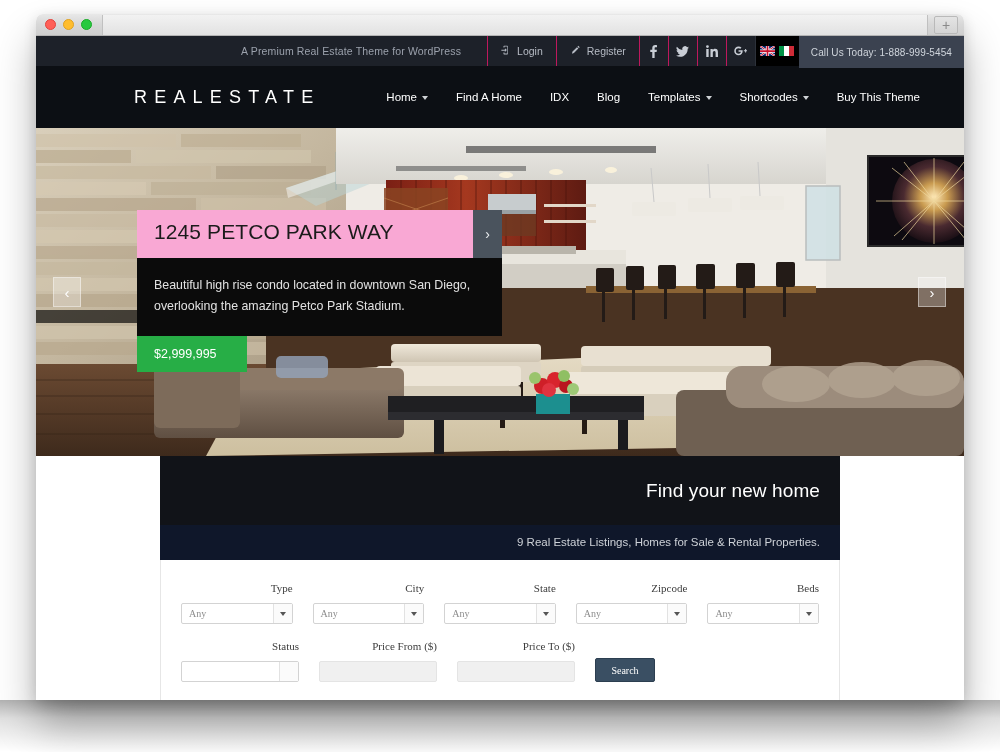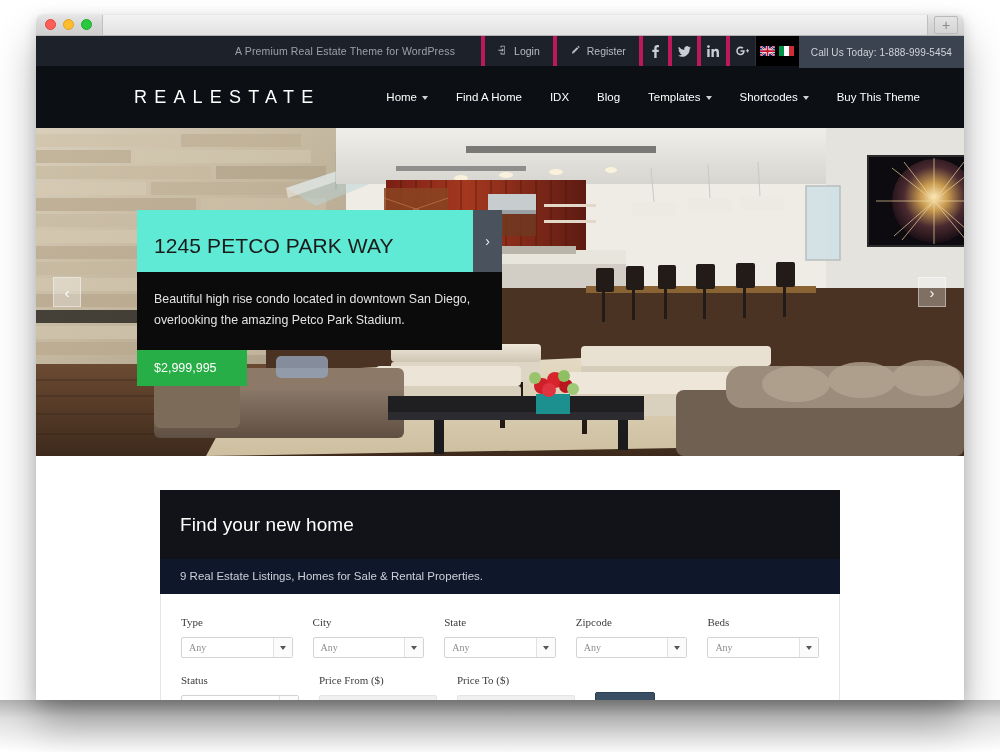--- a/index.html
+++ b/index.html
@@ -115,21 +115,21 @@
     padding-right: 26px;
     color: #9ba1ac;
     letter-spacing: 0.15px;
     font-size: 10.5px;
   }
   .tb-item {
     display: flex;
     align-items: center;
     gap: 6px;
     padding: 0 13px;
-    border-left: 4px solid #be185d;
+    border-left: 1px solid #be185d;
     color: #b6bbc4;
     font-size: 10.5px;
     white-space: nowrap;
   }
   .tb-social {
     width: 29px;
     justify-content: center;
     padding: 0;
     color: #c9ced6;
     font-size: 12px;
@@ -219,24 +219,24 @@
 
   .slide-caption {
     position: absolute;
     left: 101px;
     top: 82px;
     width: 365px;
     z-index: 7;
   }
   .caption-title-row { display: flex; align-items: stretch; }
   .caption-title {
-    background: #5eead4;
+    background: #f9a8d4;
     color: #1b1b1b;
     font-size: 21px;
-    padding: 24px 18px 14px 17px;
+    padding: 10px 18px 14px 17px;
     flex: 1;
     letter-spacing: 0.1px;
     font-weight: 400;
     white-space: nowrap;
   }
   .caption-next {
     width: 29px;
     background: #4a535d;
     color: #e9ecef;
     display: flex; align-items: center; justify-content: center;
@@ -255,21 +255,21 @@
     color: #ffffff;
     font-size: 12.5px;
     padding: 11px 17px;
     width: 110px;
   }
 
   
   .content {
     background: #ffffff;
     height: 244px;
-    padding-top: 34px;
+    text-align: right;
   }
   .search-card {
     margin: 0 auto;
     width: 680px;
     background: #ffffff;
   }
   .search-head {
     background: #111318;
     padding: 24px 20px 23px 20px;
   }

